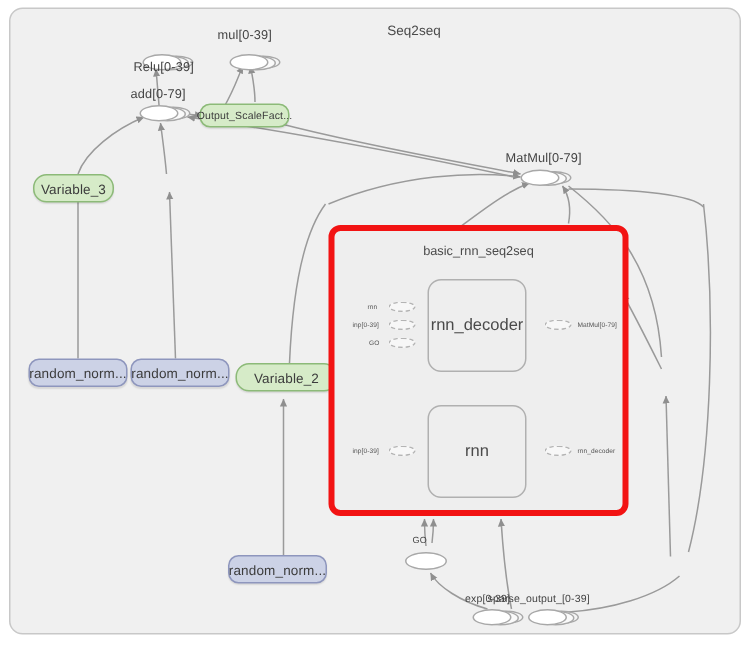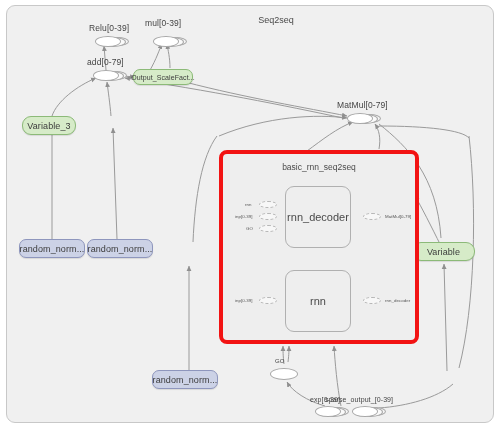--- a/index.html
+++ b/index.html
@@ -208,21 +208,21 @@
       </g>
     </svg>
 
     <div id="seq2seq-title">Seq2seq</div>
 
     <div class="op" style="left:88px; top:30px;">
       <div class="oval o3"></div>
       <div class="oval o2"></div>
       <div class="oval o1"></div>
     </div>
-    <div class="op-label" style="left:82px; top:17px;">Relu[0-39]</div>
+    <div class="op-label" style="left:82px; top:33px;">Relu[0-39]</div>
 
     <div class="op" style="left:146px; top:30px;">
       <div class="oval o3"></div>
       <div class="oval o2"></div>
       <div class="oval o1"></div>
     </div>
     <div class="op-label" style="left:138px; top:12px;">mul[0-39]</div>
 
     <div class="op" style="left:86px; top:64px;">
       <div class="oval o3"></div>
@@ -234,21 +234,21 @@
     <div class="op" style="left:340px; top:107px;">
       <div class="oval o3"></div>
       <div class="oval o2"></div>
       <div class="oval o1"></div>
     </div>
     <div class="op-label" style="left:330px; top:94px;">MatMul[0-79]</div>
 
     <div class="node node-scale" style="left:126px; top:63px; width:60px;">Output_ScaleFact...</div>
 
     <div class="node node-var" style="left:15px; top:110px; width:54px;">Variable_3</div>
-    <div class="node node-var" style="left:405px; top:236px; width:63px;">Variable</div>
+    <div class="node node-var" style="left:150px; top:236px; width:68px;">Variable_2</div>
 
     <div class="node node-rand" style="left:12px; top:233px; width:66px;">random_norm...</div>
     <div class="node node-rand" style="left:80px; top:233px; width:66px;">random_norm...</div>
     <div class="node node-rand" style="left:145px; top:364px; width:66px;">random_norm...</div>
 
     <div id="red-group">
       <div class="group-title" style="left:0; top:8px; width:192px; text-align:center;">basic_rnn_seq2seq</div>
 
       <div class="inner-box" style="left:62px; top:32px; width:66px; height:62px;">rnn_decoder</div>
 

